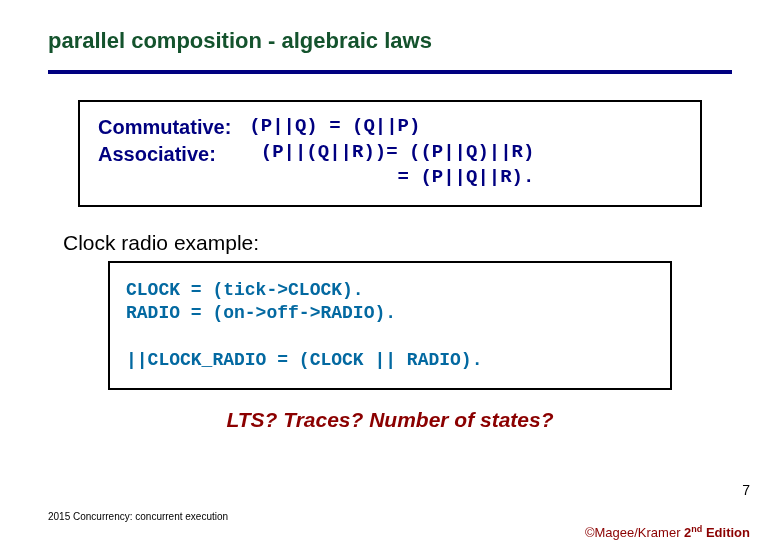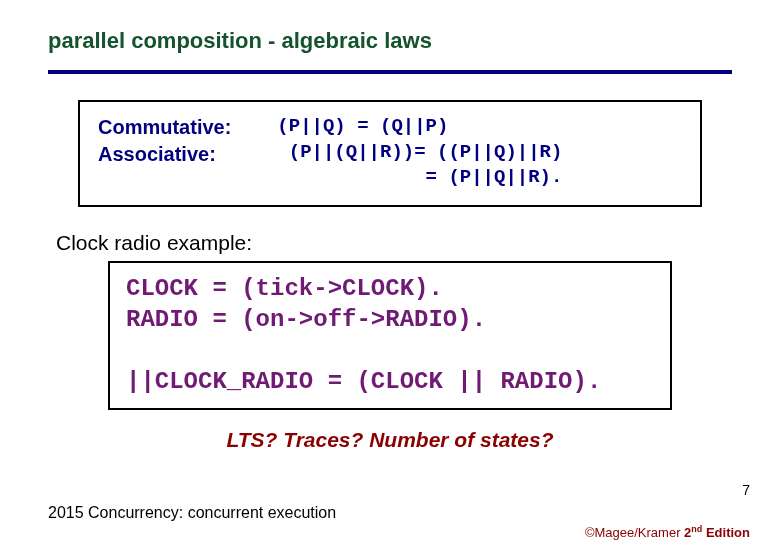--- a/index.html
+++ b/index.html
@@ -40,36 +40,35 @@
   }
   .law-labels {
     font-weight: bold;
     white-space: pre;
   }
   .law-rules {
     font-family: "Courier New", monospace;
     font-weight: bold;
     white-space: pre;
     font-size: 19px;
-    margin-left: 28px;
   }
   .example-label {
     font-size: 21px;
     color: #000;
-    margin-left: 8px;
+    margin-left: 15px;
     margin-bottom: 6px;
   }
   .codebox {
     border: 2px solid #000;
     margin: 0 60px 18px 60px;
-    padding: 10px 16px;
+    padding: 16px 16px;
     font-family: "Courier New", monospace;
     font-weight: bold;
-    font-size: 24px;
-    color: #701a75;
+    font-size: 18px;
+    color: #0369a1;
     white-space: pre;
     line-height: 1.3;
   }
   .questions {
     color: #8b0000;
     font-style: italic;
     font-weight: bold;
     font-size: 21px;
     text-align: center;
   }
@@ -77,21 +76,21 @@
     position: absolute;
     right: 30px;
     bottom: 42px;
     font-size: 14px;
     color: #000;
   }
   .footer-left {
     position: absolute;
     left: 48px;
     bottom: 18px;
-    font-size: 16px;
+    font-size: 10px;
     color: #000;
   }
   .footer-right {
     position: absolute;
     right: 30px;
     bottom: 0;
     font-size: 13px;
     color: #8b0000;
   }
   .footer-right .ed {

